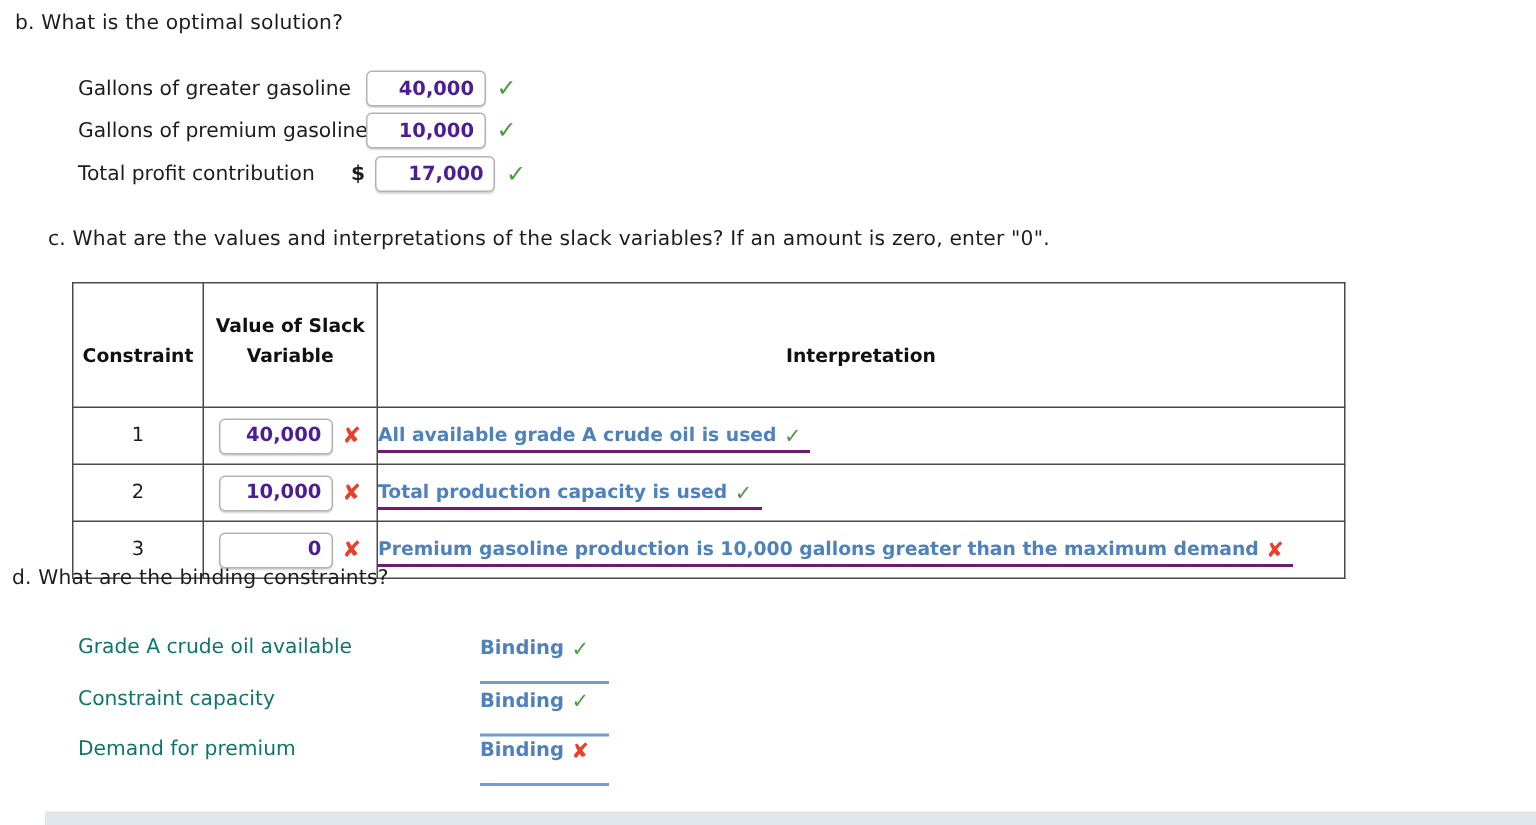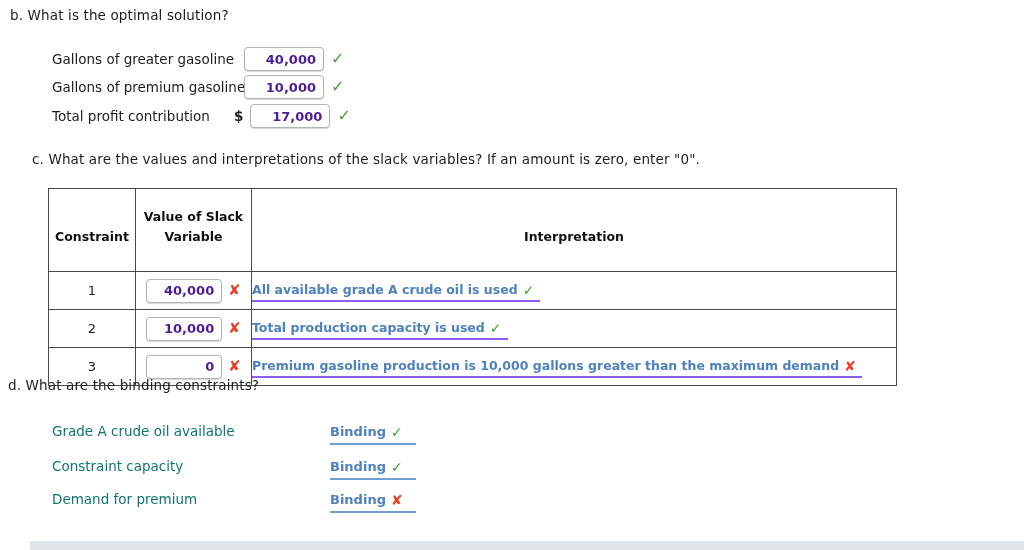--- a/index.html
+++ b/index.html
@@ -120,21 +120,21 @@
     display: flex;
     align-items: center;
     justify-content: center;
   }
   .slack-inner .answer-box { width: 76px; }
   .slack-inner .mark { margin-left: 6px; font-size: 15px; }
 
   .cell-interp { padding-left: 8px; }
   .interp-wrap {
     display: inline-block;
-    border-bottom: 2px solid #8b5cf6;
+    border-bottom: 2px solid #701a75;
     padding-bottom: 2px;
     padding-right: 6px;
   }
   .interp-text {
     font-size: 12.5px;
     font-weight: bold;
     color: #4f81bd;
     white-space: nowrap;
   }
   .interp-wrap .mark {
@@ -155,25 +155,25 @@
   .d-label {
     position: absolute;
     left: 0;
     top: 2px;
     font-size: 13.5px;
     color: #0f766e;
     white-space: nowrap;
   }
   .d-answer {
     position: absolute;
-    left: 278px;
+    left: 268px;
     top: 0;
     width: 86px;
     border-bottom: 2px solid #6f9fd0;
-    padding-bottom: 3px;
+    padding-bottom: 14px;
   }
   .d-answer .binding-text {
     font-size: 13px;
     font-weight: bold;
     color: #4f81bd;
   }
   .d-answer .mark {
     font-size: 14px;
     margin-left: 5px;
     vertical-align: -1px;

